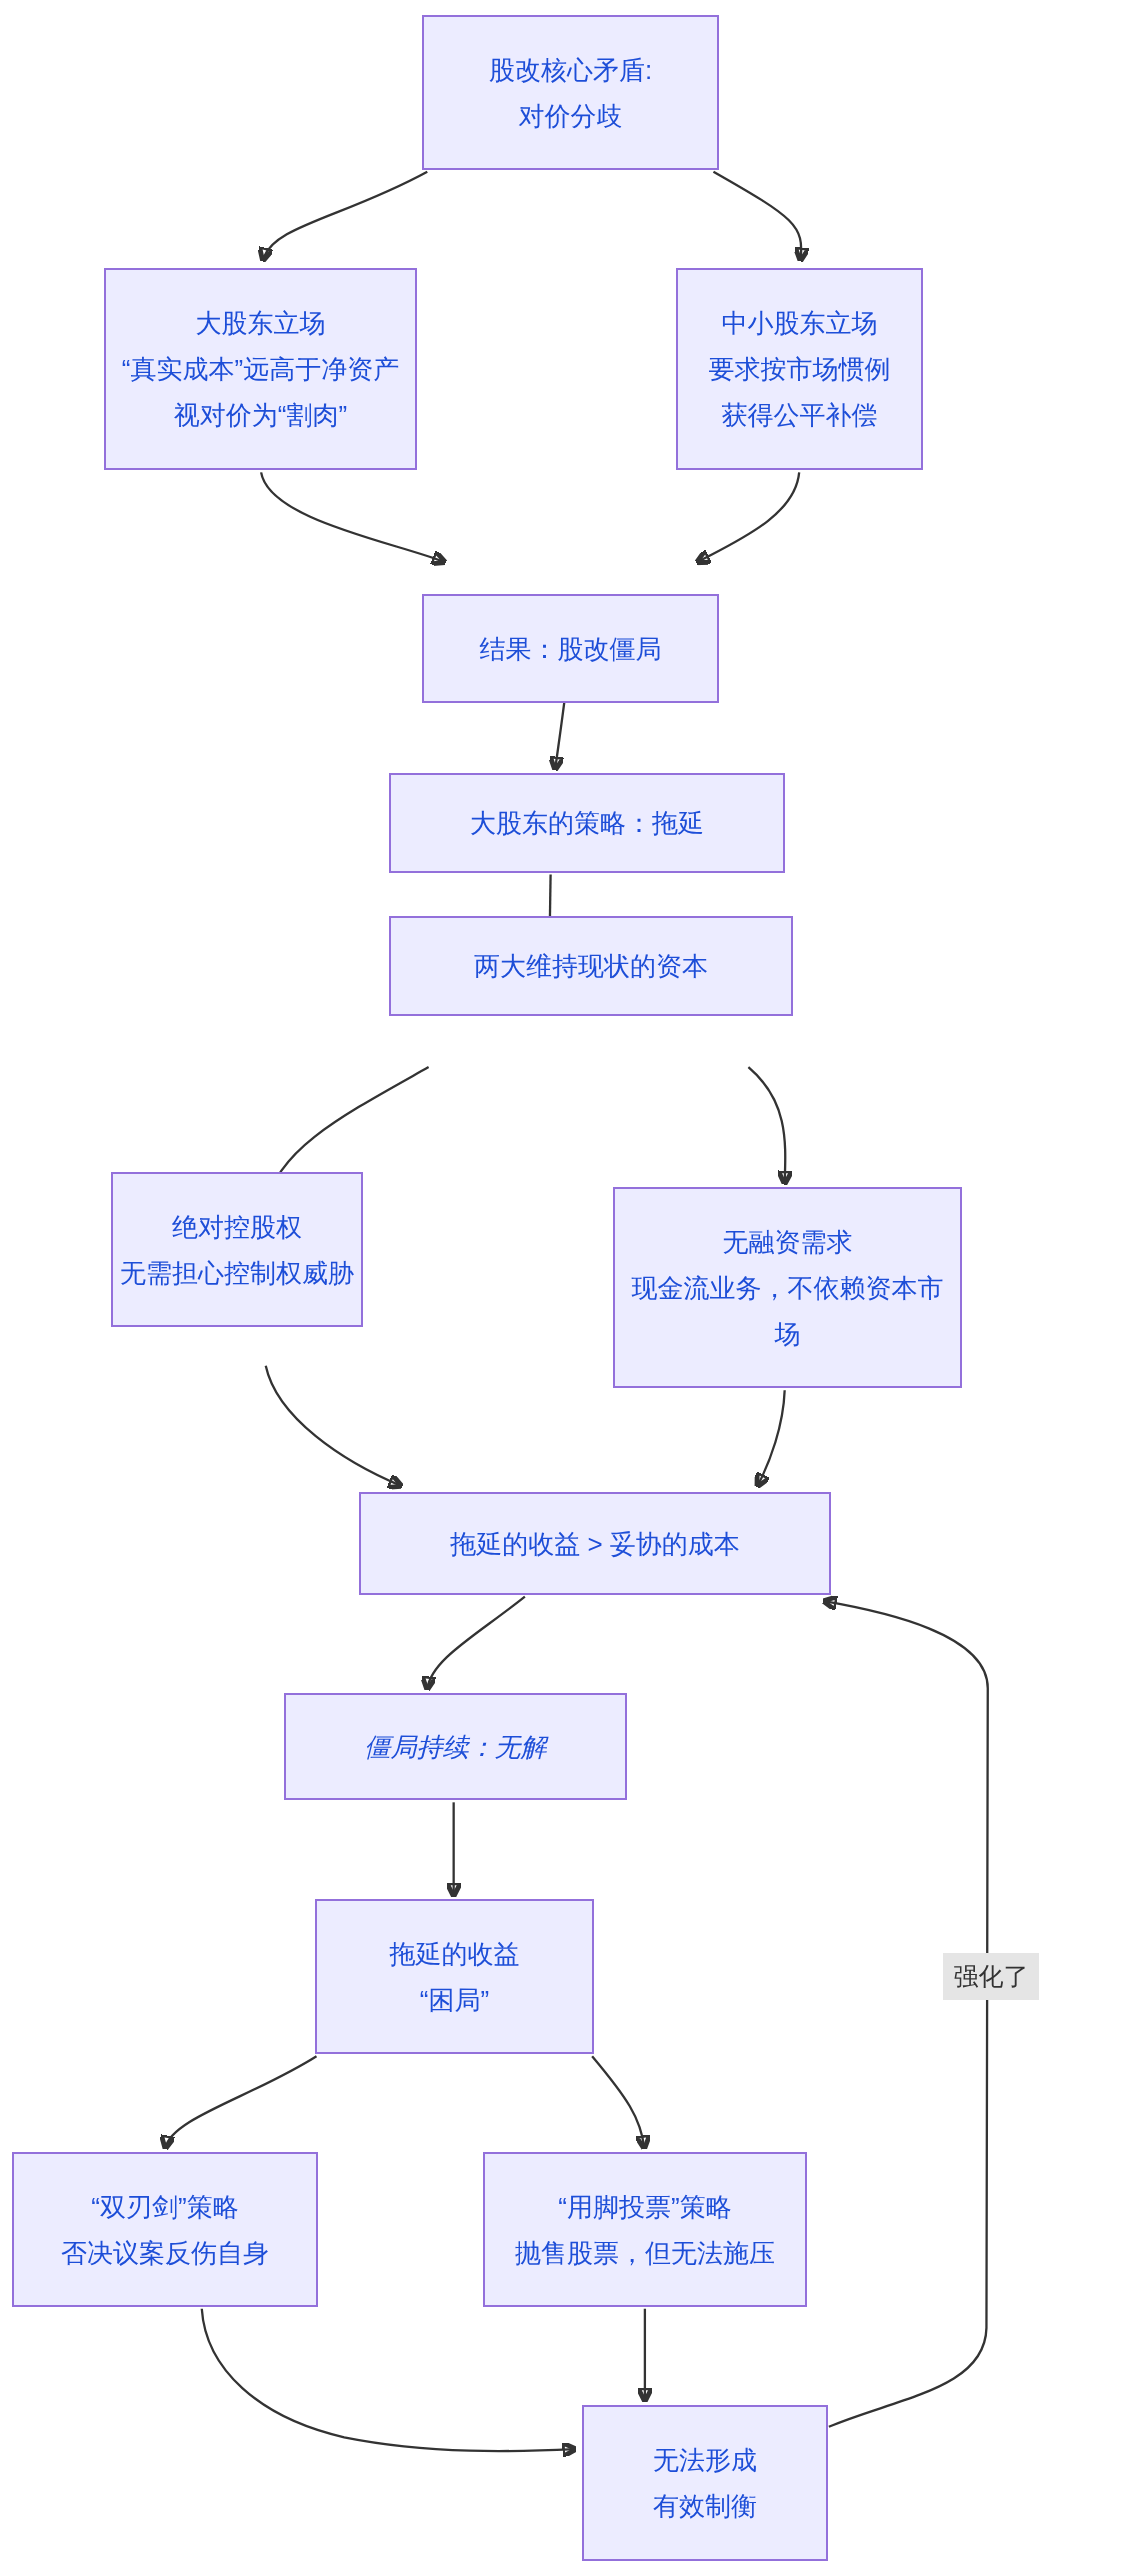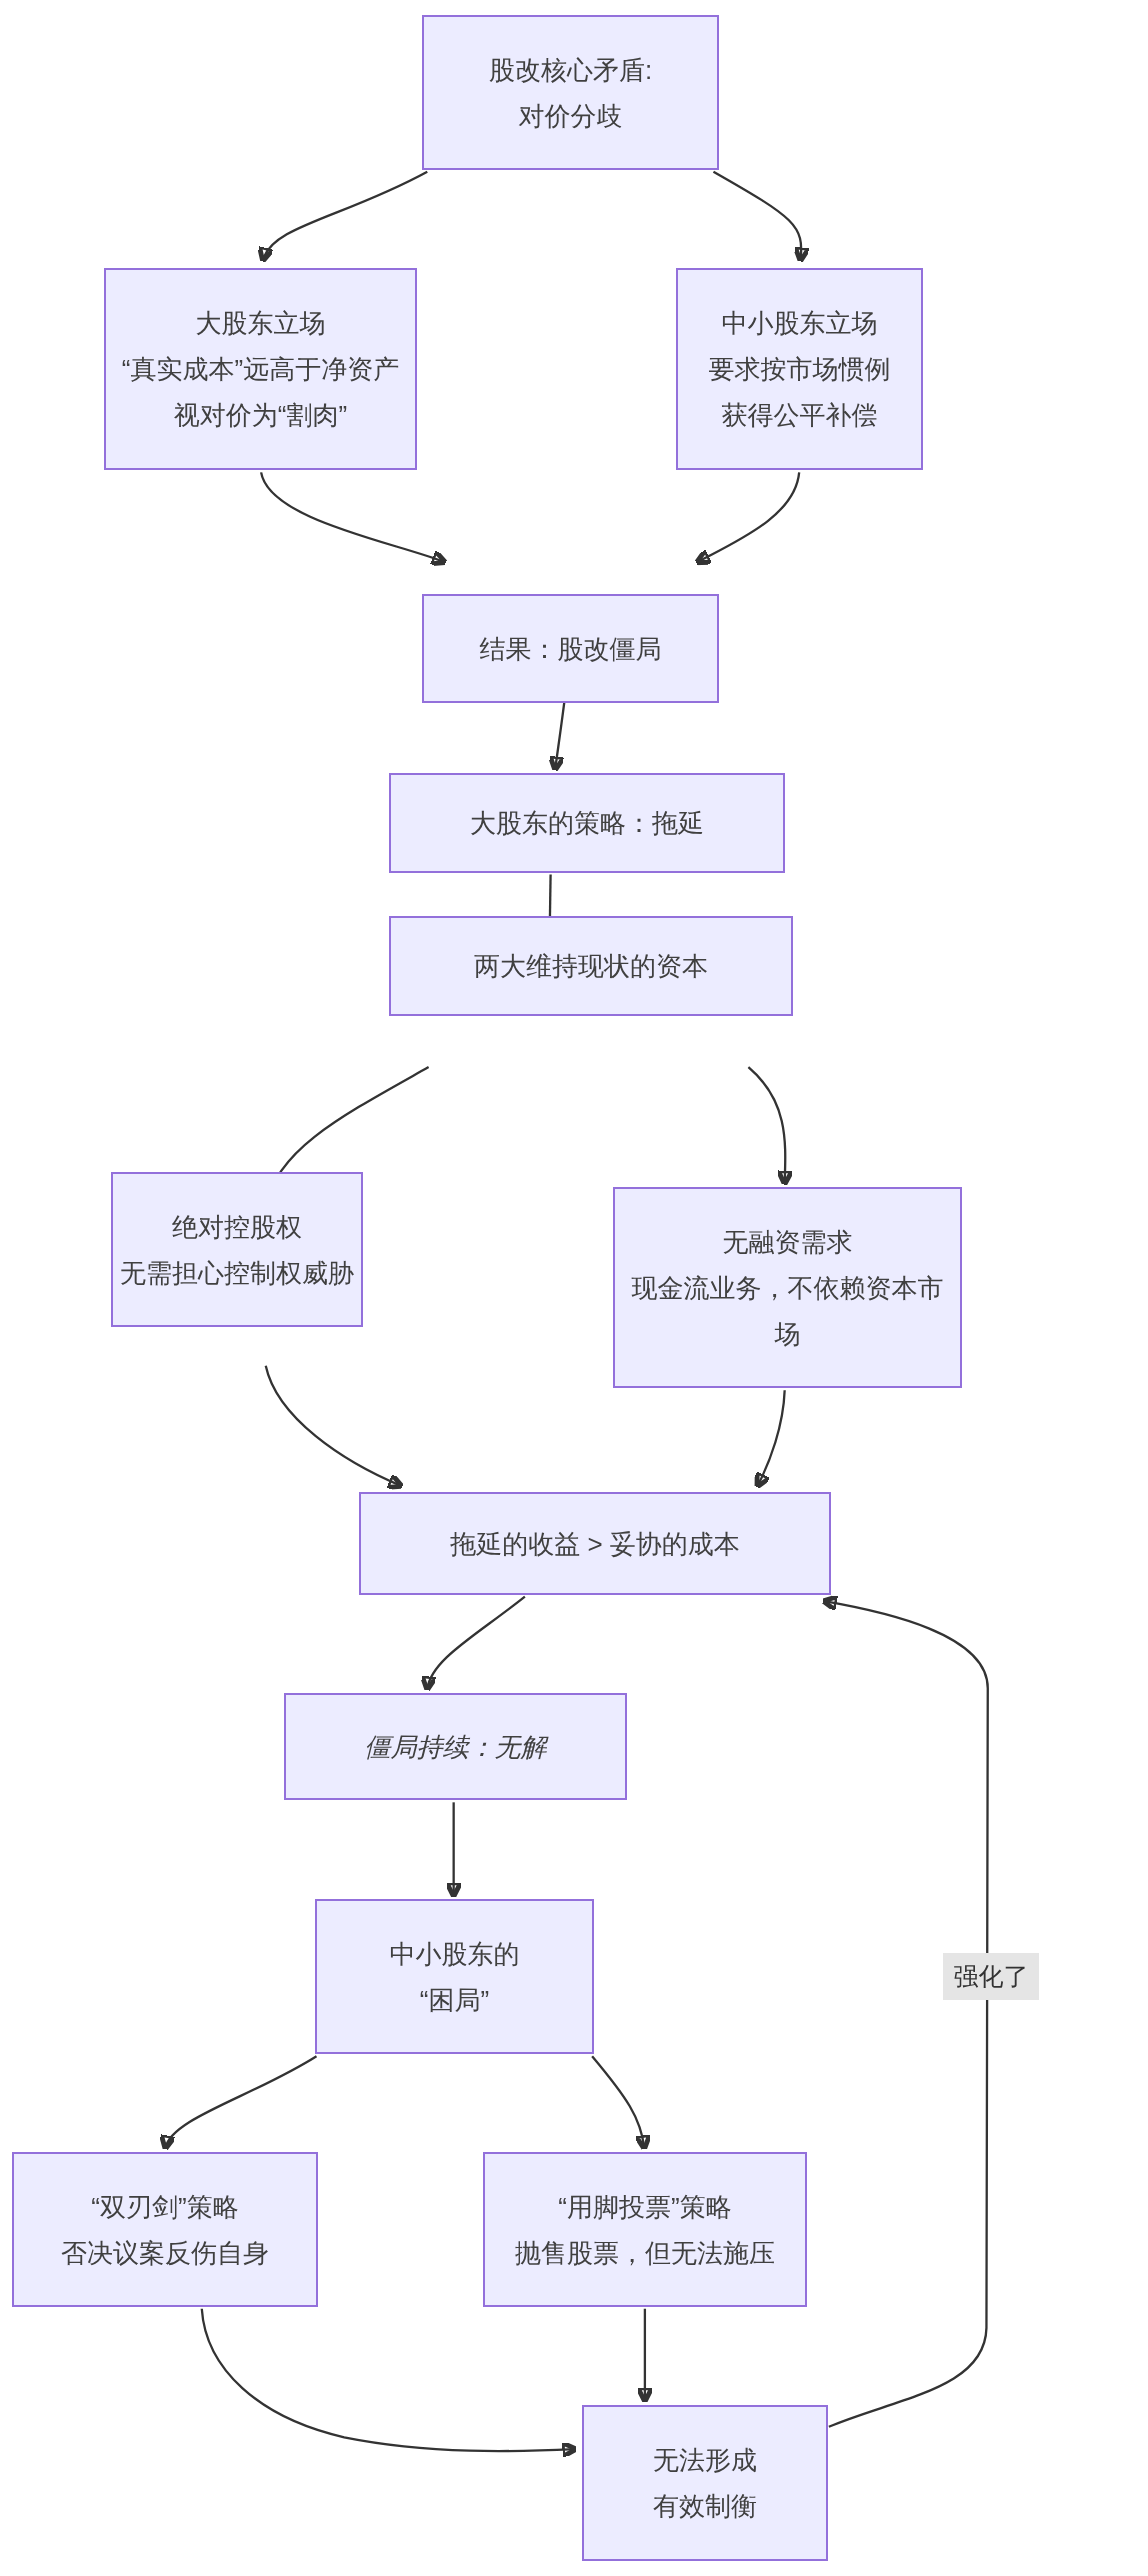--- a/index.html
+++ b/index.html
@@ -30,21 +30,21 @@
     background: #ECECFF;
     border: 2.3px solid #9370DB;
     display: flex;
     flex-direction: column;
     align-items: center;
     justify-content: center;
     text-align: center;
     font-size: 26px;
     line-height: 46px;
     white-space: pre-line;
-    color: #404040;
+    color: #1d4ed8;
   }
   .edge-label {
     position: absolute;
     z-index: 3;
     box-sizing: border-box;
     background: #e5e5e5;
     display: flex;
     align-items: center;
     justify-content: center;
     font-size: 25px;
@@ -102,21 +102,21 @@
 无需担心控制权威胁</div>
 
   <div class="node" style="left:613px; top:1187px; width:349px; height:201px;">无融资需求
 现金流业务，不依赖资本市
 场</div>
 
   <div class="node" style="left:359px; top:1492px; width:472px; height:103px;">拖延的收益 &gt; 妥协的成本</div>
 
   <div class="node" style="left:284px; top:1693px; width:343px; height:107px;font-style:italic;">僵局持续：无解</div>
 
-  <div class="node" style="left:315px; top:1899px; width:279px; height:155px;">中小股东的
+  <div class="node" style="left:315px; top:1899px; width:279px; height:155px;">拖延的收益
 “困局”</div>
 
   <div class="node" style="left:12px; top:2152px; width:306px; height:155px;">“双刃剑”策略
 否决议案反伤自身</div>
 
   <div class="node" style="left:483px; top:2152px; width:324px; height:155px;">“用脚投票”策略
 抛售股票，但无法施压</div>
 
   <div class="node" style="left:582px; top:2405px; width:246px; height:156px;">无法形成
 有效制衡</div>

